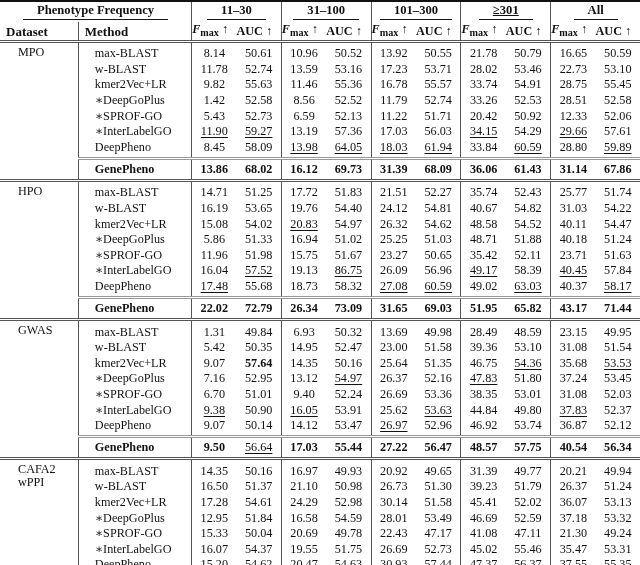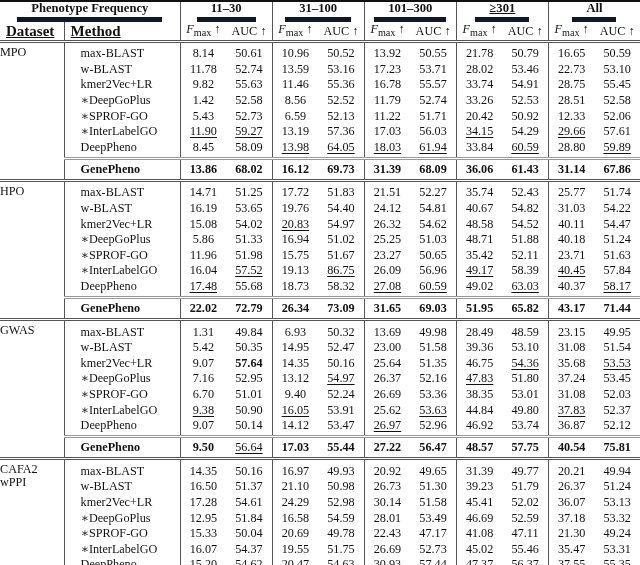--- a/index.html
+++ b/index.html
@@ -1,28 +1,28 @@
 <!DOCTYPE html>
 <html><head>
 <meta charset="utf-8">
 <style>
   html, body { margin: 0; padding: 0; background: #ffffff; }
   body { width: 640px; height: 565px; overflow: hidden; font-family: "Liberation Serif", "DejaVu Serif", serif; color: #111; }
   table { border-collapse: collapse; width: 640px; font-size: 12.2px; line-height: 13px; }
   td, th { padding: 0; white-space: nowrap; }
   .top-rule { border-top: 2px solid #111; }
   .hdr1 th { font-weight: bold; font-size: 12.6px; height: 20px; text-align: center; }
-  .hdr1 th .cm { display: inline-block; border-bottom: 5px solid #0f172a; padding: 0 14px 2px; }
-  .hdr2 th { height: 18px; text-align: center; font-weight: normal; }
-  .hdr2 th.b { font-weight: bold; font-size: 15px; text-decoration: underline; }
+  .hdr1 th .cm { display: inline-block; border-bottom: 1px solid #0f172a; padding: 0 14px 2px; }
+  .hdr2 th { height: 18px; text-align: left; font-weight: bold; }
+  .hdr2 th.b { font-weight: bold; font-size: 13px; }
   .hdr2 th.left { text-align: left; padding-left: 6px; }
   .hdr2 { border-bottom: 3px double #555; }
   .fmax { font-style: italic; }
   .sep { border-left: 1px solid #555; }
-  td.ds { width: 64px; padding-left: 0; vertical-align: top; padding-top: 3px; }
+  td.ds { width: 64px; padding-left: 18px; vertical-align: top; padding-top: 3px; }
   td.meth { width: 100px; padding-left: 16px; }
   td.num { text-align: center; width: 46px; }
   tr.row td { height: 15.6px; }
   tr.first td { padding-top: 3px; }
   tr.last td { padding-bottom: 2px; }
   tr.ours td { font-weight: bold; height: 19px; border-top: 3px double #999; }
   tr.group-end { border-bottom: 3px double #555; }
   .ul { text-decoration: underline; text-underline-offset: 2px; }
   .bd { font-weight: bold; }
 </style>
@@ -367,21 +367,21 @@
         <td class="meth sep">GenePheno</td>
         <td class="num sep">9.50</td>
         <td class="num ul" style="font-weight: normal;">56.64</td>
         <td class="num sep">17.03</td>
         <td class="num">55.44</td>
         <td class="num sep">27.22</td>
         <td class="num">56.47</td>
         <td class="num sep">48.57</td>
         <td class="num">57.75</td>
         <td class="num sep">40.54</td>
-        <td class="num">75.81</td>
+        <td class="num">56.34</td>
       </tr>
       <tr class="row first">
         <td class="ds" rowspan="12">
           <div>CAFA2</div>
           <div>wPPI</div>
         </td>
         <td class="meth sep">max-BLAST</td>
         <td class="num sep">14.35</td>
         <td class="num">50.16</td>
         <td class="num sep">16.97</td>

